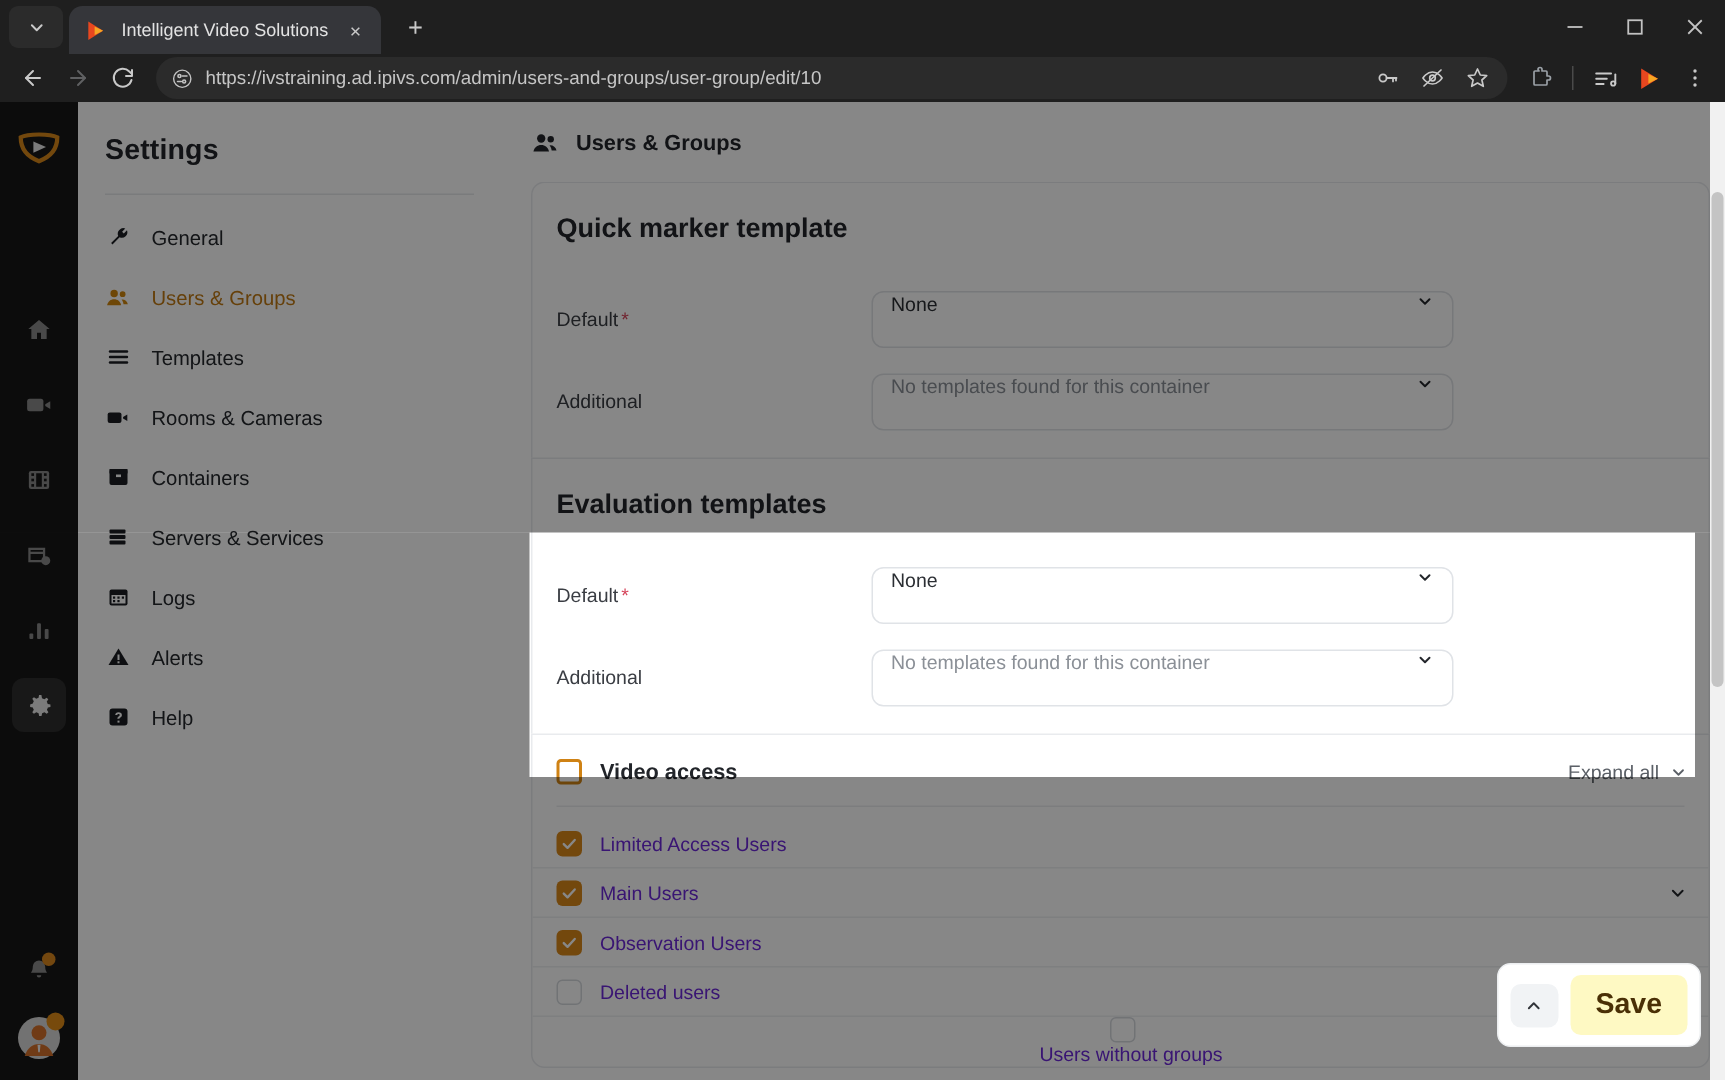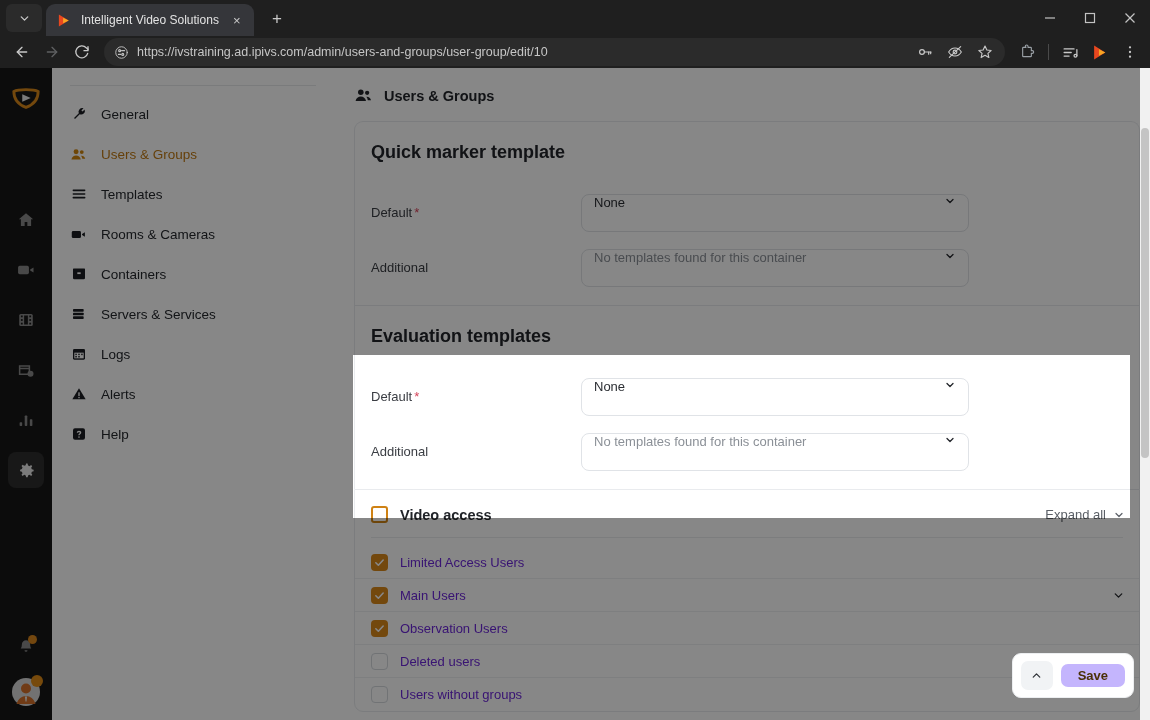--- a/index.html
+++ b/index.html
@@ -173,21 +173,21 @@
   .va-expand {
     margin-left: auto; display: flex; align-items: center; gap: 7px;
     font-size: 13px; color: #5b6067;
   }
   .va-sep { height: 1px; background: #ebedef; margin: 0 16px; }
   .va-row {
     display: flex; align-items: center; height: 33px;
     padding: 0 14px 0 16px; border-bottom: 1px solid #eef0f2;
     font-size: 13px; color: #6d28d9;
   }
-  .va-row:last-child { border-bottom: none; }
+  .va-row:last-child { border-bottom: none; flex-direction: column; }
   .va-label { margin-left: 12px; }
   .va-row .chev { margin-left: auto; }
 
   .cb {
     width: 17px; height: 17px; border-radius: 4px; flex: 0 0 17px;
     display: flex; align-items: center; justify-content: center;
   }
   .cb.checked { background: #d9881a; }
   .cb.unchecked { background: #fff; border: 1.6px solid #d5d9de; }
   .cb.outline { background: #fff; border: 2.3px solid #cf8214; border-radius: 3px; }
@@ -198,22 +198,22 @@
     position: absolute; right: 16px; bottom: 22px;
     display: flex; align-items: center; gap: 8px;
     background: #fff; border: 1px solid #eceef0; border-radius: 9px;
     padding: 7px 8px; z-index: 30;
   }
   .scroll-top {
     width: 32px; height: 29px; border-radius: 7px; background: #f1f3f5;
     display: flex; align-items: center; justify-content: center; color: #32353a;
   }
   .save-btn {
-    height: 23px; padding: 0 17px; border-radius: 7px;
-    background: #c4b5fd; color: #4a3006; font-size: 13px; font-weight: bold;
+    height: 40px; padding: 0 17px; border-radius: 7px;
+    background: #fef9c3; color: #4a3006; font-size: 19px; font-weight: bold;
     display: flex; align-items: center; justify-content: center;
   }
 
   
   .dim { position: absolute; background: rgba(0,0,0,0.47); z-index: 20; }
   #dim-top    { left: 0;    top: 0;    width: 1150px; height: 287px; }
   #dim-bottom { left: 0;    top: 450px; width: 1150px; height: 202px; }
   #dim-left   { left: 0;    top: 287px; width: 353px;  height: 163px; }
   #dim-right  { left: 1130px; top: 287px; width: 20px; height: 163px; }
 
@@ -420,20 +420,21 @@
             <circle cx="16" cy="12.5" r="5" fill="#d4702a"></circle>
             <path d="M6.5 28c1.6-5.2 5.2-8 9.5-8s7.9 2.8 9.5 8Z" fill="#d4702a"></path>
             <path d="M15 20.5h2l-.5 5h-1Z" fill="#f2f2f2"></path>
           </svg>
           <span class="badge-dot" style="right:-1px;top:-1px;width:12px;height:12px;background:#e08c17;"></span>
         </div>
       </div>
     </div>
 
     <div class="settings-pane">
+      <div class="settings-title">Settings</div>
       <div class="settings-divider"></div>
       <div class="snav">
 
         <div class="snav-item">
           <span class="snav-ico">
             <svg width="16" height="16" viewBox="0 0 24 24" fill="currentColor">
                 <path d="M20.5 5.2a5.6 5.6 0 0 1-7.4 7.1L6 19.4 4.6 18l7.1-7.1a5.6 5.6 0 0 1 7.1-7.4l-3.2 3.2 1.7 1.7Z"></path>
               </svg>
           </span>
           <span>General</span>

